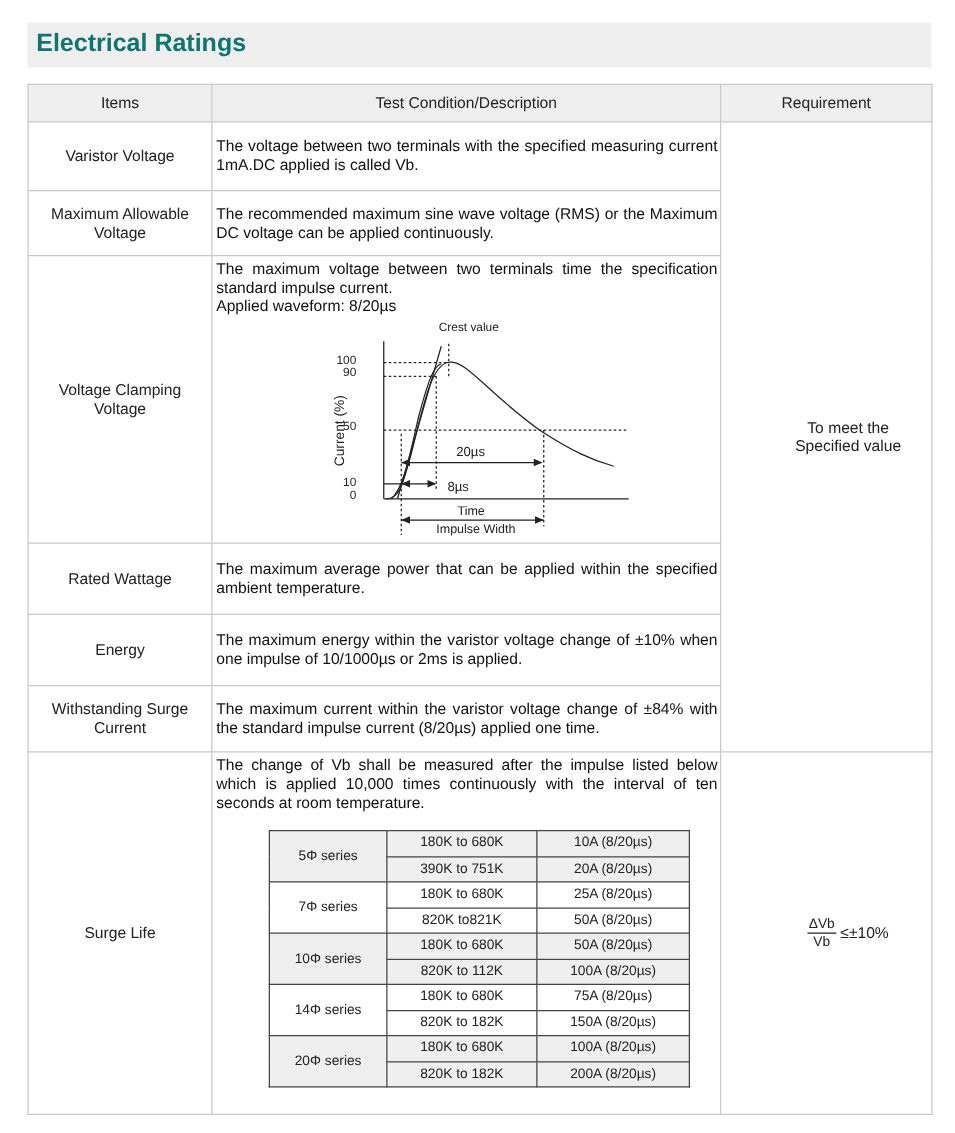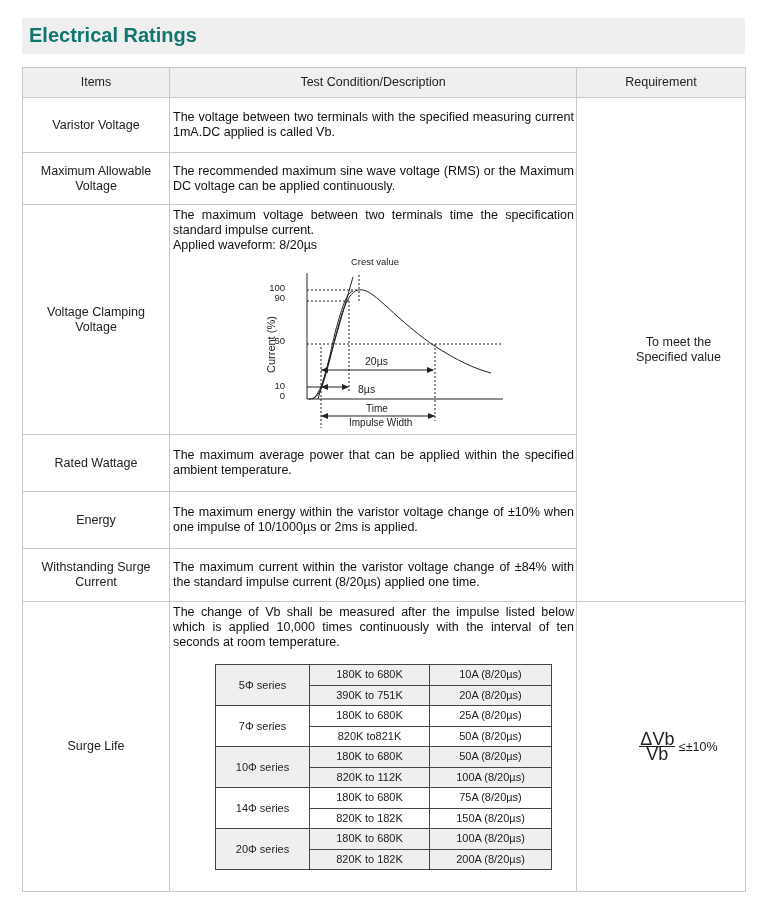--- a/index.html
+++ b/index.html
@@ -10,21 +10,21 @@
   table.main td, table.main th { border:1px solid #c9c9c9; font-size:12.5px; line-height:15px; }
   table.main th { background:#efeff0; font-weight:normal; height:27px; text-align:center; color:#222;margin-left:24px; }
   td.item { text-align:center; color:#222; padding:0 4px; }
   td.desc { text-align:justify; padding:3px 2px 3px 3px; vertical-align:top; color:#111; }
   td.req { text-align:center; color:#222;padding-left:36px; }
   .desc-mid { vertical-align:middle !important; }
   .chart-wrap { position:relative; width:400px; height:176px; }
   table.sub { border-collapse:collapse; margin:14px 0 0 42px; width:336px; table-layout:fixed; }
   table.sub td { border:1.5px solid #444; font-size:11px; text-align:center; height:19.5px; padding:0; color:#222; }
   table.sub tr.g td { background:#efeff0; }
-  .frac { display:inline-block; vertical-align:middle; text-align:center; font-size:18px; }
+  .frac { display:inline-block; vertical-align:middle; text-align:center; font-size:11px; }
   .frac .num { display:block; border-bottom:1px solid #222; padding:0 1px; line-height:13px; }
   .frac .den { display:block; line-height:14px; }
 </style>
 </head>
 <body>
 
 <div class="title-bar">
   <span>Electrical Ratings</span>
 </div>
 

